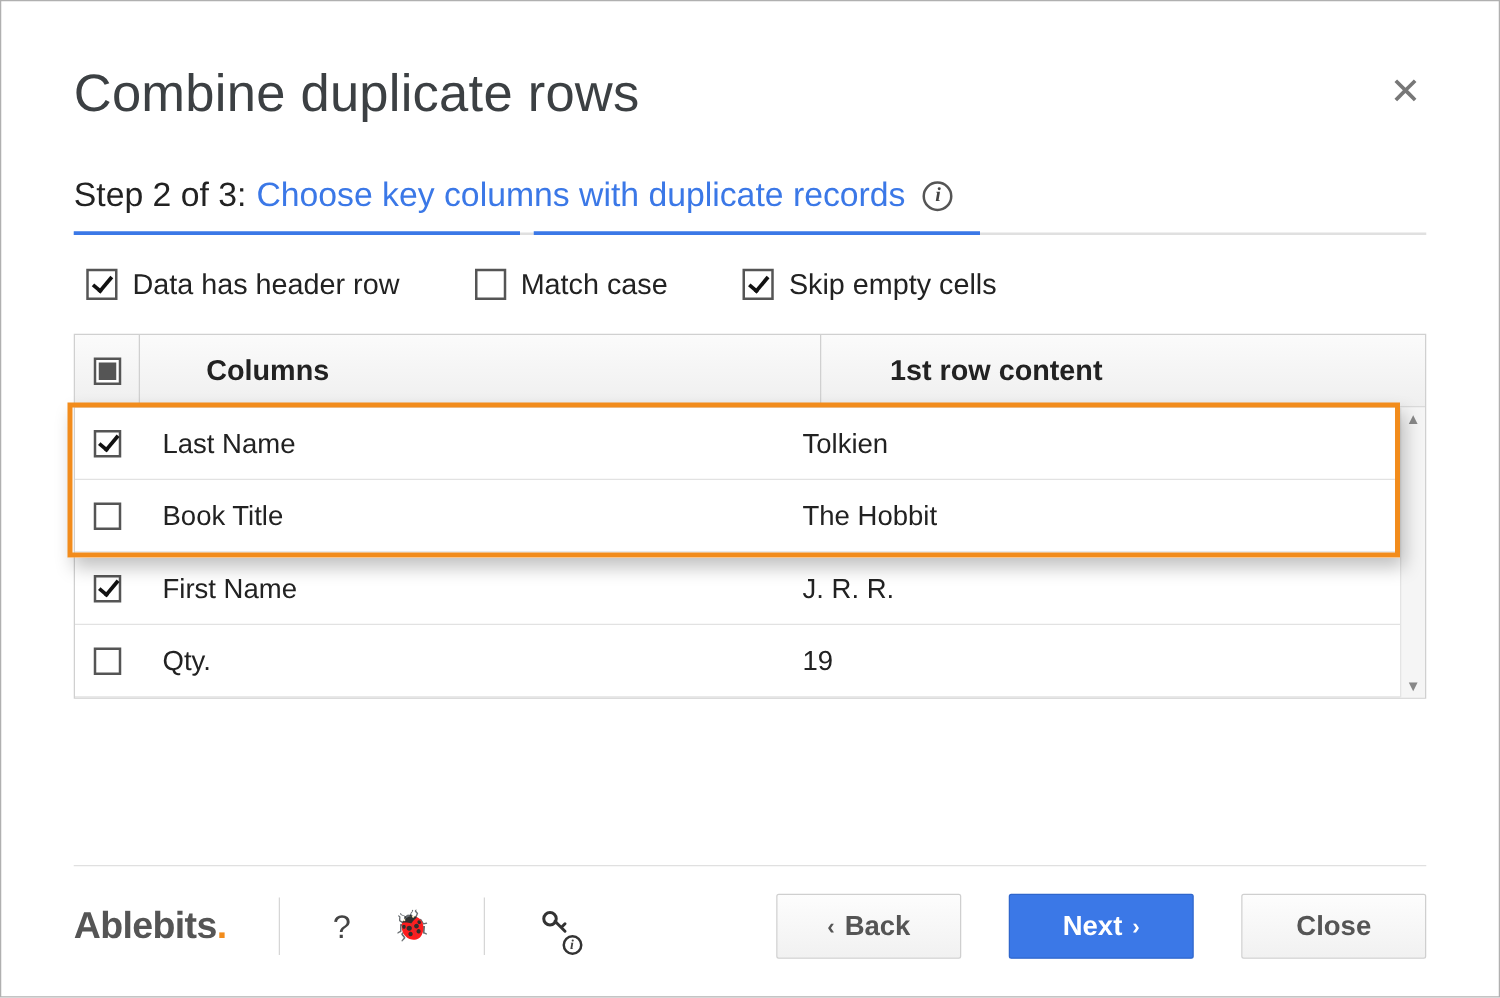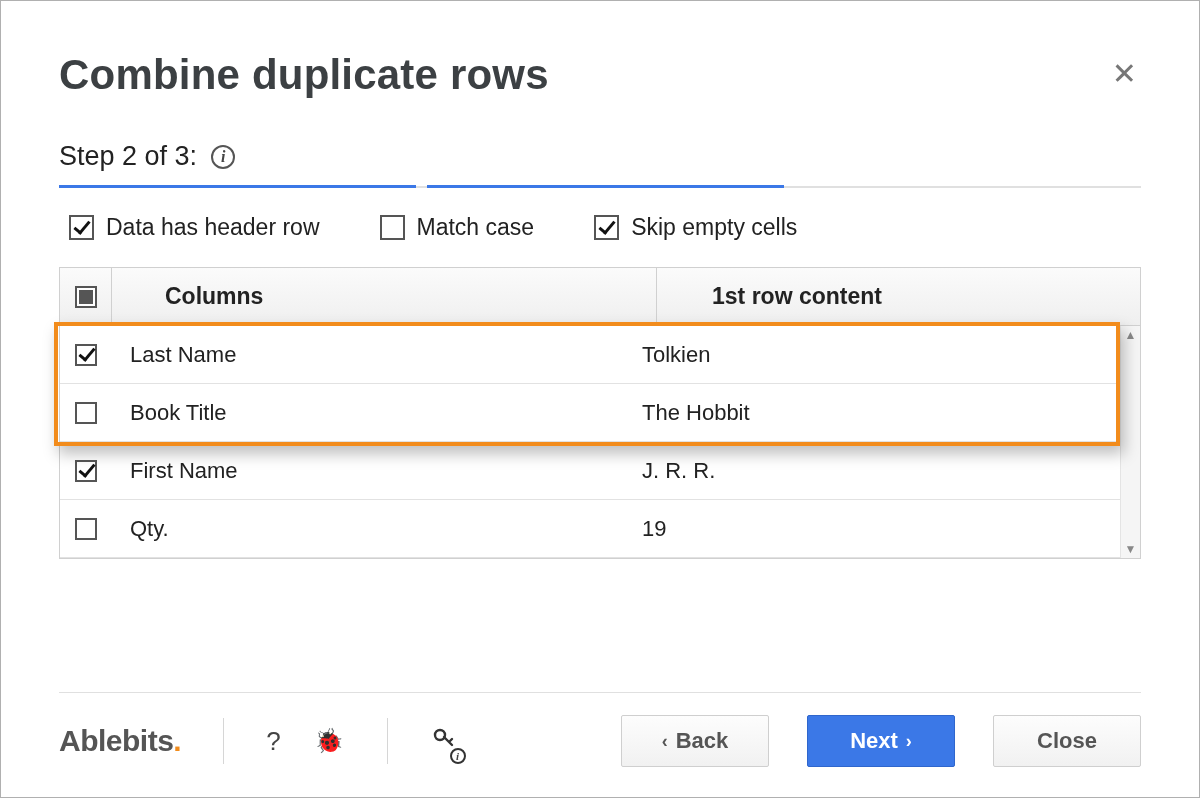--- a/index.html
+++ b/index.html
@@ -18,21 +18,21 @@
     display: flex;
     flex-direction: column;
   }
   .header {
     display: flex;
     justify-content: space-between;
     align-items: flex-start;
   }
   .title {
     font-size: 42px;
-    font-weight: 700;
+    font-weight: 400;
     color: #3c4043;
     letter-spacing: 0.2px;
   }
   .close-x {
     font-size: 30px;
     color: #777;
     cursor: pointer;
     line-height: 1;
     padding: 4px;
     margin-top: 4px;
@@ -232,20 +232,21 @@
 
 <div class="dialog">
 
   <div class="header">
     <h1 class="title">Combine duplicate rows</h1>
     <span class="close-x">✕</span>
   </div>
 
   <div class="step-row">
     <span class="step-prefix">Step 2 of 3:</span>
+    <span class="step-desc">Choose key columns with duplicate records</span>
     <span class="info-icon">i</span>
   </div>
 
   <div class="progress-rail">
     <div class="progress-seg" style="left:0%;width:33%"></div>
     <div class="progress-seg" style="left:34%;width:33%"></div>
   </div>
 
   <div class="options-row">
     <label class="opt">

